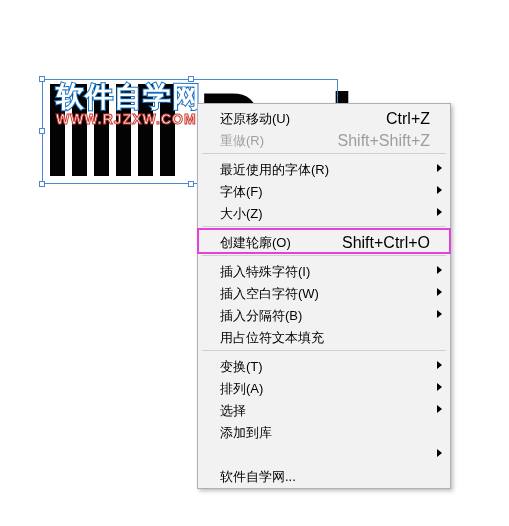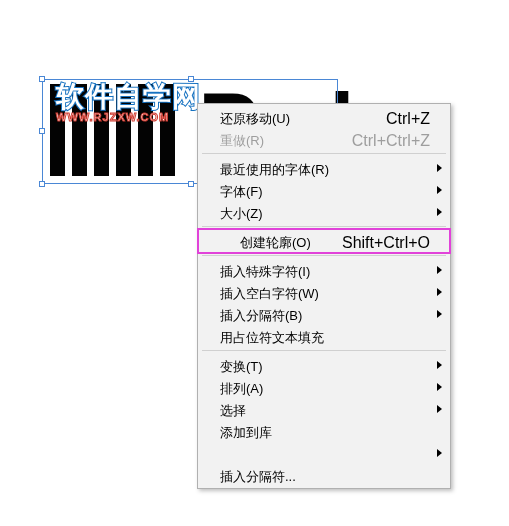--- a/index.html
+++ b/index.html
@@ -82,21 +82,21 @@
   }
   .wm-main {
     font-size: 28px;
     font-weight: bold;
     -webkit-text-stroke: 2px #1571c0;
     text-stroke: 2px #1571c0;
     paint-order: stroke fill;
     letter-spacing: 1px;
   }
   .wm-sub {
-    font-size: 11px;
+    font-size: 14px;
     font-weight: bold;
     color: #fff;
     -webkit-text-stroke: 1px #cf3a2f;
     letter-spacing: 1px;
     margin-top: -5px;
   }
   
   .ctxmenu {
     position: absolute;
     left: 197px;
@@ -150,21 +150,20 @@
     border: 2px solid #e142d9;
     position: absolute;
     left: -3px;
     right: -3px;
     pointer-events: none;
     height: 26px;
     box-sizing: border-box;
   }
   .highlight-wrap {
     position: relative;
-    padding-left: 20px;
   }
 </style>
 </head>
 <body>
 <div class="canvas">
 
   <div class="artwork">
     <div class="bars">
       <div class="bar"></div>
         <div class="bar"></div>
@@ -189,21 +188,21 @@
   </div>
 
   <div class="ctxmenu">
 
     <div class="item">
       <span class="lbl">还原移动(U)</span>
       <span class="shortcut">Ctrl+Z</span>
     </div>
     <div class="item disabled">
       <span class="lbl">重做(R)</span>
-      <span class="shortcut">Ctrl+Ctrl+Z</span>
+      <span class="shortcut">Shift+Shift+Z</span>
     </div>
 
     <div class="sep"></div>
 
     <div class="item">
       <span class="lbl">最近使用的字体(R)</span>
       <span class="arrow"></span>
     </div>
     <div class="item">
       <span class="lbl">字体(F)</span>
@@ -256,17 +255,17 @@
       <span class="lbl">选择</span>
       <span class="arrow"></span>
     </div>
     <div class="item">
       <span class="lbl">添加到库</span>
     </div>
     <div class="item">
       <span class="arrow"></span>
     </div>
     <div class="item">
-      <span class="lbl">插入分隔符...</span>
+      <span class="lbl">软件自学网...</span>
     </div>
 
   </div>
 </div>
 
 </body></html>

